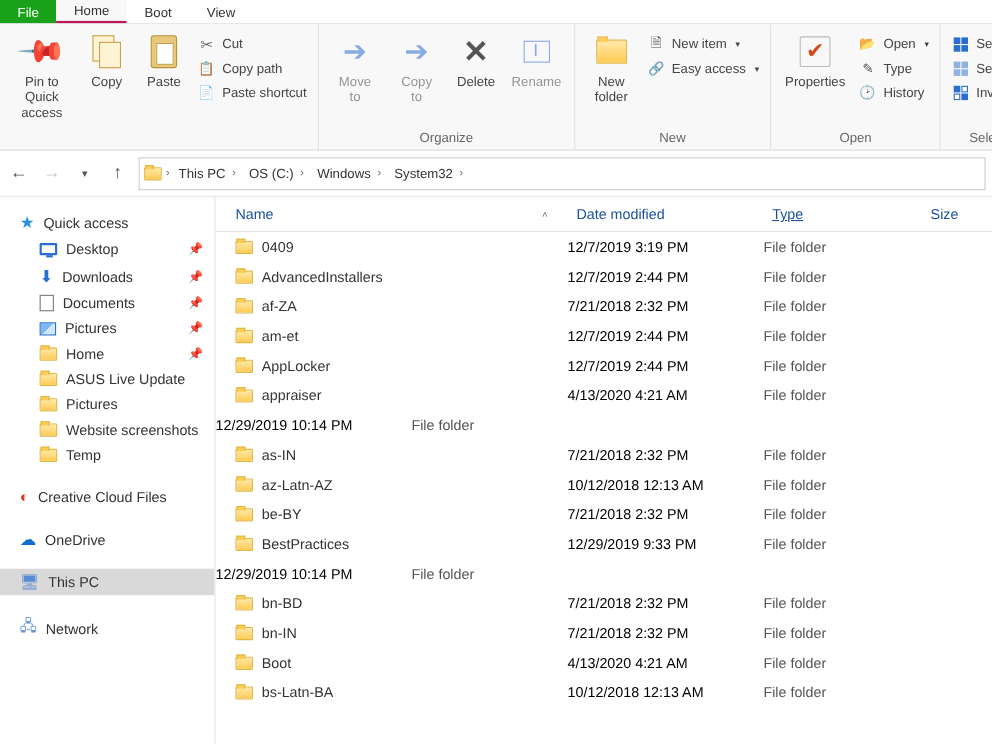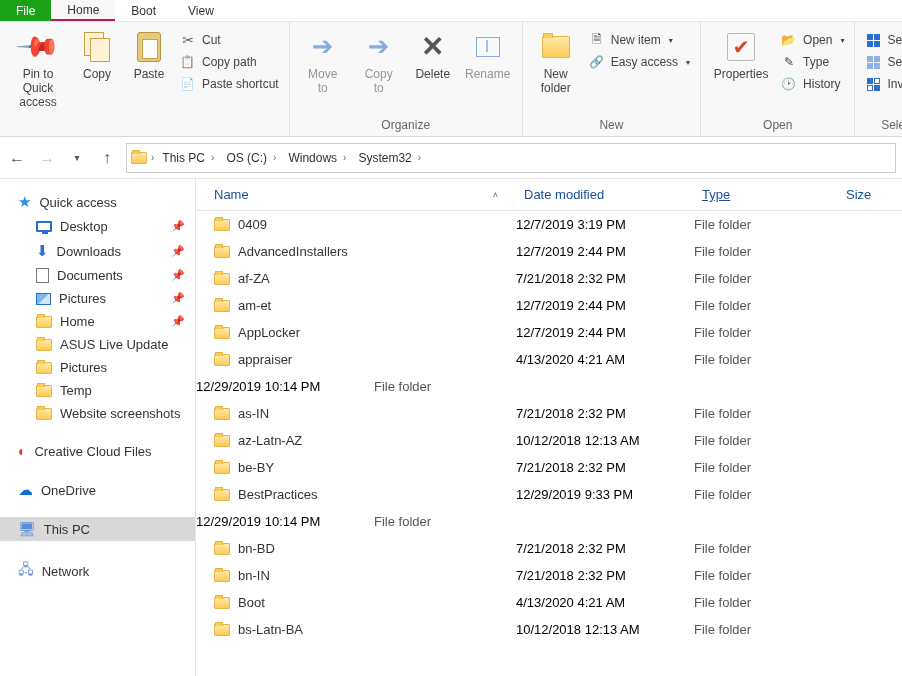--- a/index.html
+++ b/index.html
@@ -323,25 +323,25 @@
         <div class="navitem indent">
           <span class="ico-folder-sm"></span>
           <span>ASUS Live Update</span>
         </div>
         <div class="navitem indent">
           <span class="ico-folder-sm"></span>
           <span>Pictures</span>
         </div>
         <div class="navitem indent">
           <span class="ico-folder-sm"></span>
+          <span>Website screenshots</span>
+        </div>
+        <div class="navitem indent">
+          <span class="ico-folder-sm"></span>
           <span>Temp</span>
-        </div>
-        <div class="navitem indent">
-          <span class="ico-folder-sm"></span>
-          <span>Website screenshots</span>
         </div>
       </div>
     <div class="navgap"></div>
     <div class="navitem">
       <span class="ico-cc">◐</span>
       <span>Creative Cloud Files</span>
     </div>
     <div class="navgap"></div>
     <div class="navitem">
       <span class="ico-cloud">☁</span>

